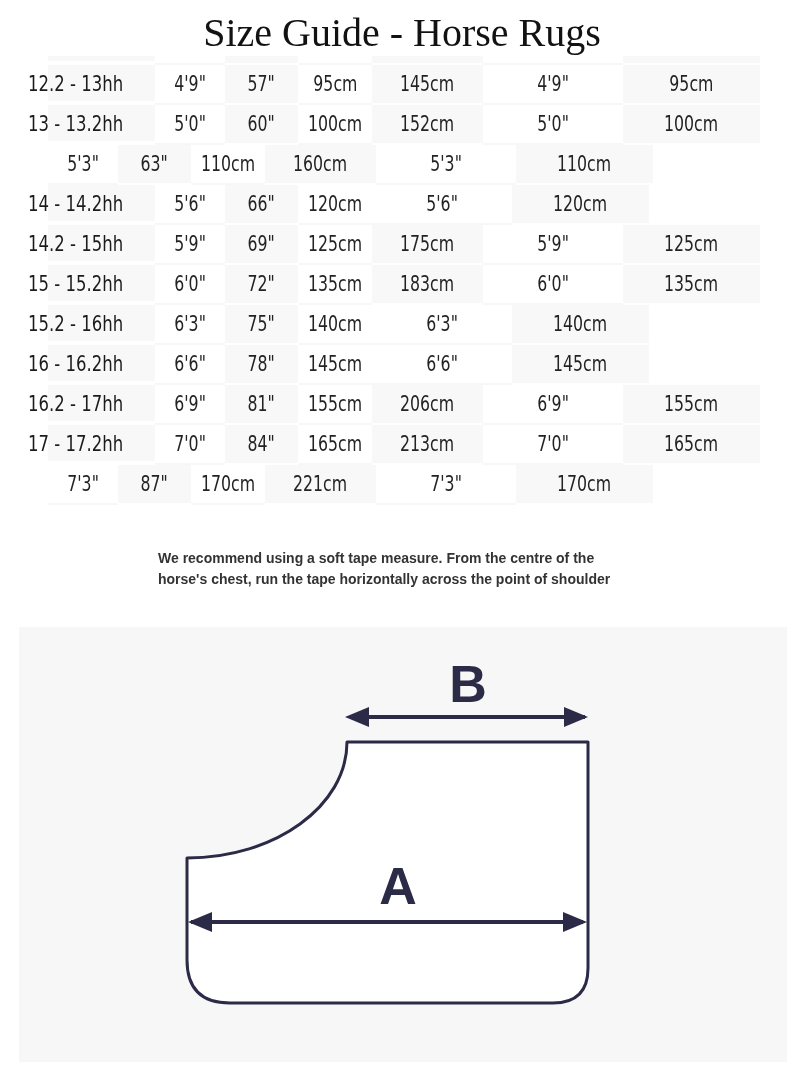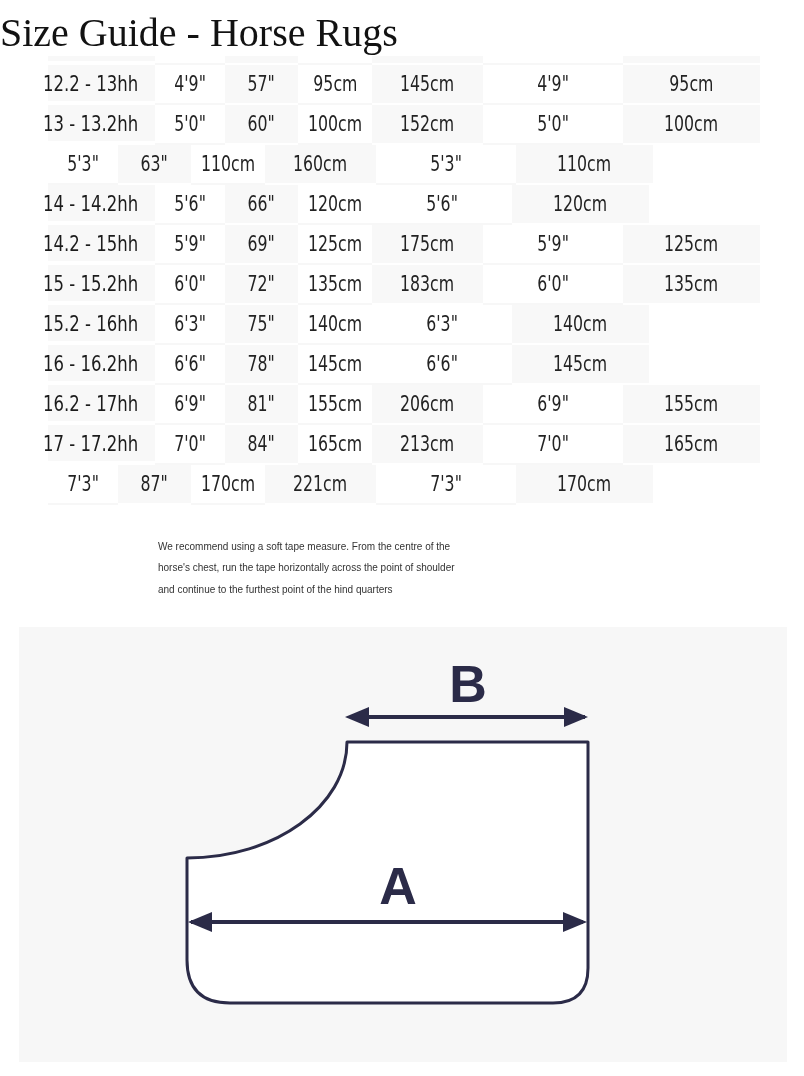--- a/index.html
+++ b/index.html
@@ -1,44 +1,44 @@
 <!DOCTYPE html>
 <html><head>
 <meta charset="utf-8">
 <style>
   html,body{margin:0;padding:0;background:#fff;}
   #page{position:relative;width:804px;height:1076px;background:#ffffff;overflow:hidden;
         font-family:"Liberation Sans",sans-serif;}
 
   
-  #title{position:absolute;top:10px;left:0;width:804px;
+  #title{position:absolute;top:10px;left:0;width:804px;text-align:center;
          font-family:"Liberation Serif",serif;font-size:40px;line-height:46px;
          color:#121212;font-weight:normal;margin:0;}
 
   
   #size-table{position:absolute;left:48px;top:56px;width:712px;}
   .trow{display:flex;width:712px;}
   .tcell{box-sizing:content-box;height:38px;display:flex;align-items:center;justify-content:center;}
   .trow.clipped .tcell{height:7px;}
-  .c0{width:107px;justify-content:center;padding-left:9px;box-sizing:border-box;}
+  .c0{width:107px;justify-content:flex-end;padding-left:9px;box-sizing:border-box;}
   .c1{width:70px;}
   .c2{width:73px;}
   .c3{width:74px;}
   .c4{width:111px;}
   .c5{width:140px;}
   .c6{width:137px;}
   .c0,.c2,.c4,.c6{background:#f8f8f8;border-bottom:2px solid #ffffff;}
   .c1,.c3,.c5{background:#ffffff;border-bottom:2px solid #f7f7f7;}
   .ctext{display:inline-block;transform:scaleX(0.75);transform-origin:center;
          font-family:"DejaVu Sans",sans-serif;font-size:21px;color:#232323;white-space:nowrap;}
   .c0 .ctext{transform-origin:left center;font-size:22px;color:#1b1b1b;}
 
   
-  #note{position:absolute;left:158px;top:536px;width:520px;
-        font-size:10px;line-height:21.3px;color:#333333;}
+  #note{position:absolute;left:158px;top:548px;width:520px;
+        font-size:14px;line-height:21.3px;color:#333333;font-weight:bold;}
 
   
   #diagram-panel{position:absolute;left:19px;top:627px;width:768px;height:435px;background:#f7f7f7;}
   #diagram-svg{position:absolute;left:0;top:0;}
   .dim-label{font-family:"Liberation Sans",sans-serif;font-weight:bold;font-size:52px;fill:#2b2b48;}
 </style>
 </head>
 <body>
 
 <div id="page">
@@ -293,21 +293,20 @@
           <div class="tcell c6">
             <span class="ctext">170cm</span>
           </div>
         </div>
       </div>
   </div>
 
   <div id="note">
     <div>We recommend using a soft tape measure. From the centre of the</div>
     <div>horse's chest, run the tape horizontally across the point of shoulder</div>
-    <div>and continue to the furthest point of the hind quarters</div>
   </div>
 
   <div id="diagram-panel">
     <svg id="diagram-svg" width="768" height="435" viewBox="0 0 768 435">
 
       <path d="M 328,115 L 569,115 L 569,341 Q 569,376 534,376 L 211,376 Q 168,376 168,333 L 168,231 C 256,231 328,179 328,115 Z" fill="#ffffff" stroke="#2b2b48" stroke-width="3" stroke-linejoin="round"></path>
 
       <g>
         <line x1="348" y1="90" x2="566" y2="90" stroke="#2b2b48" stroke-width="4"></line>
         <polygon points="326,90 350,80 350,100" fill="#2b2b48"></polygon>

